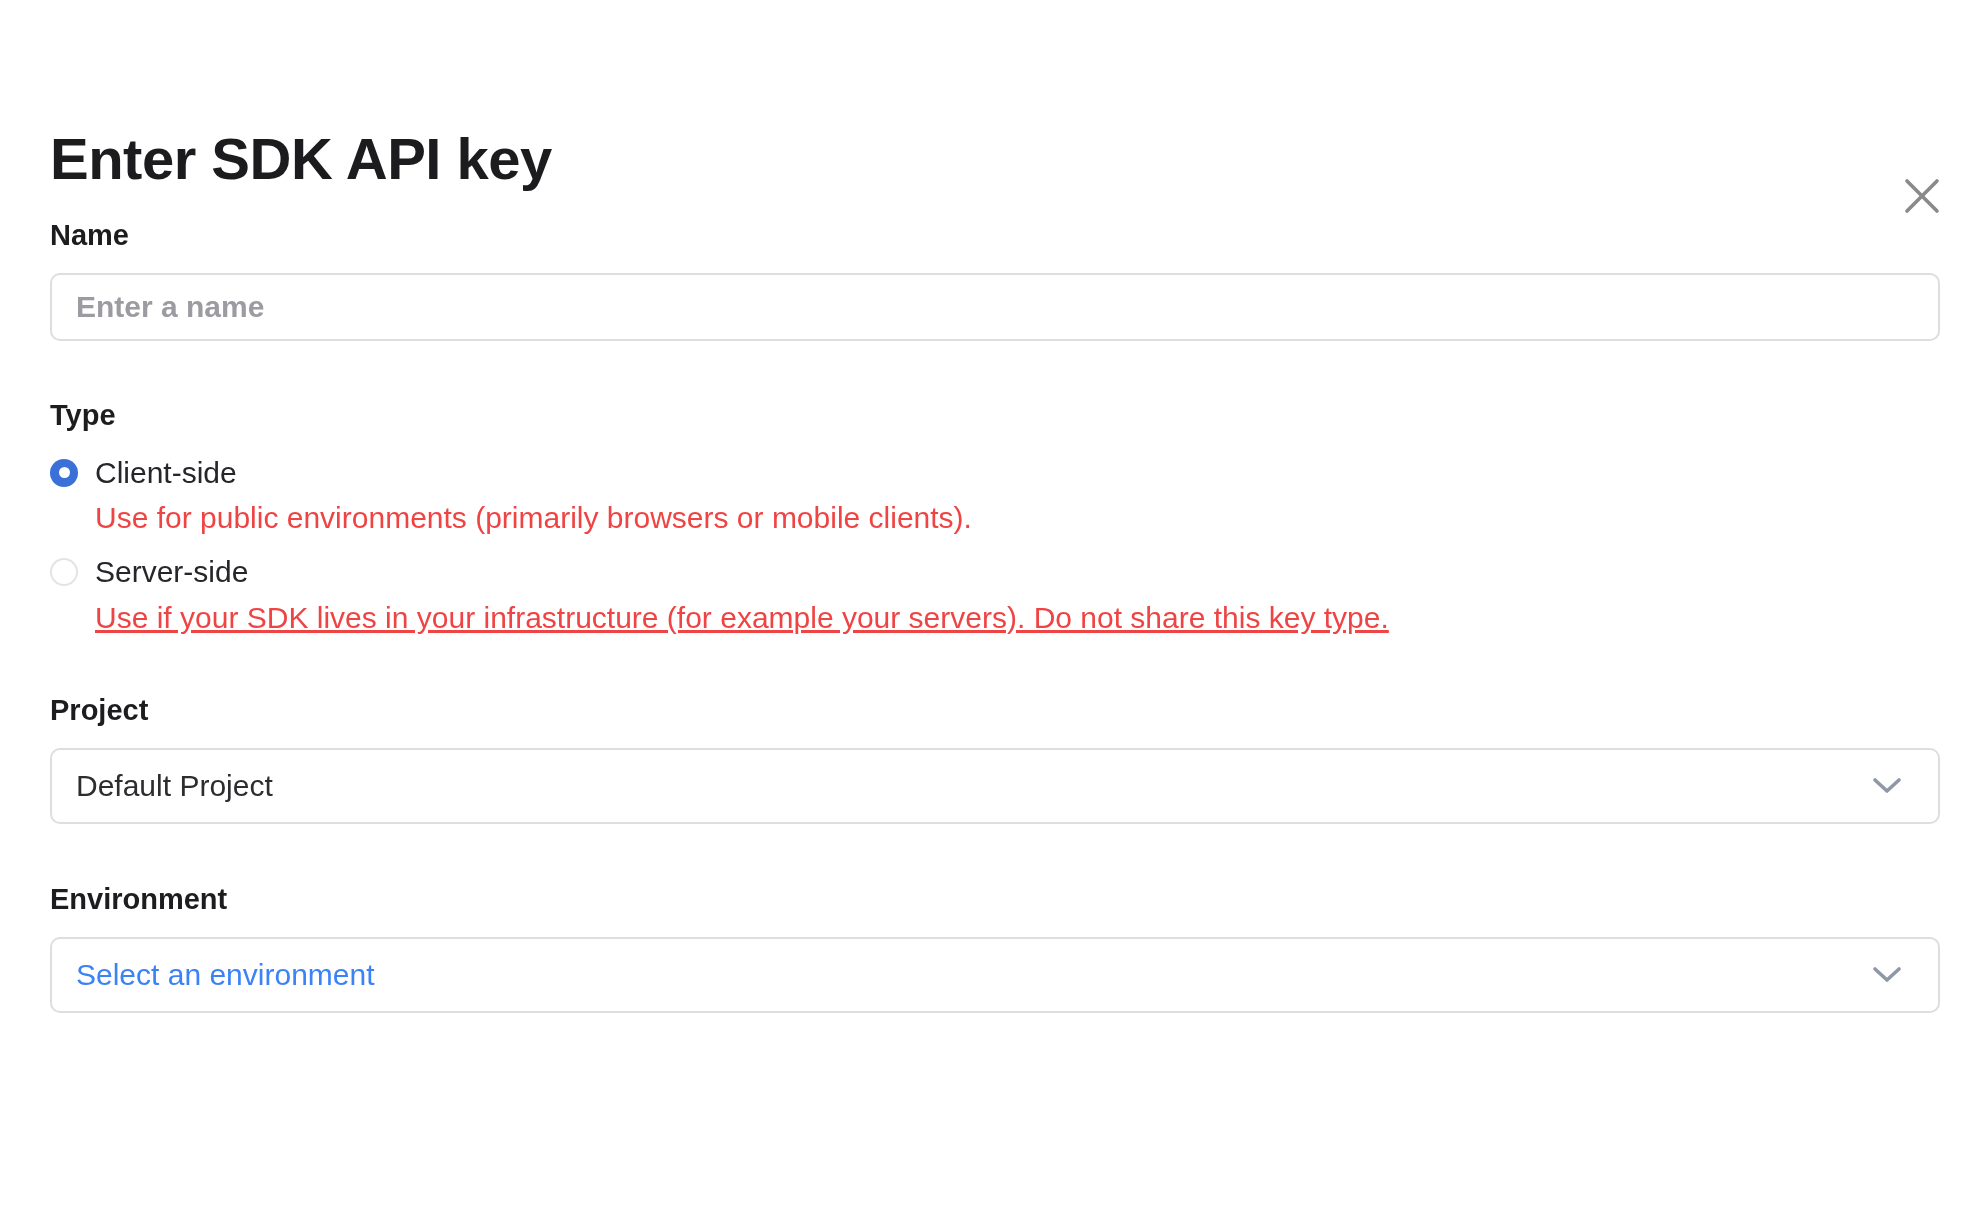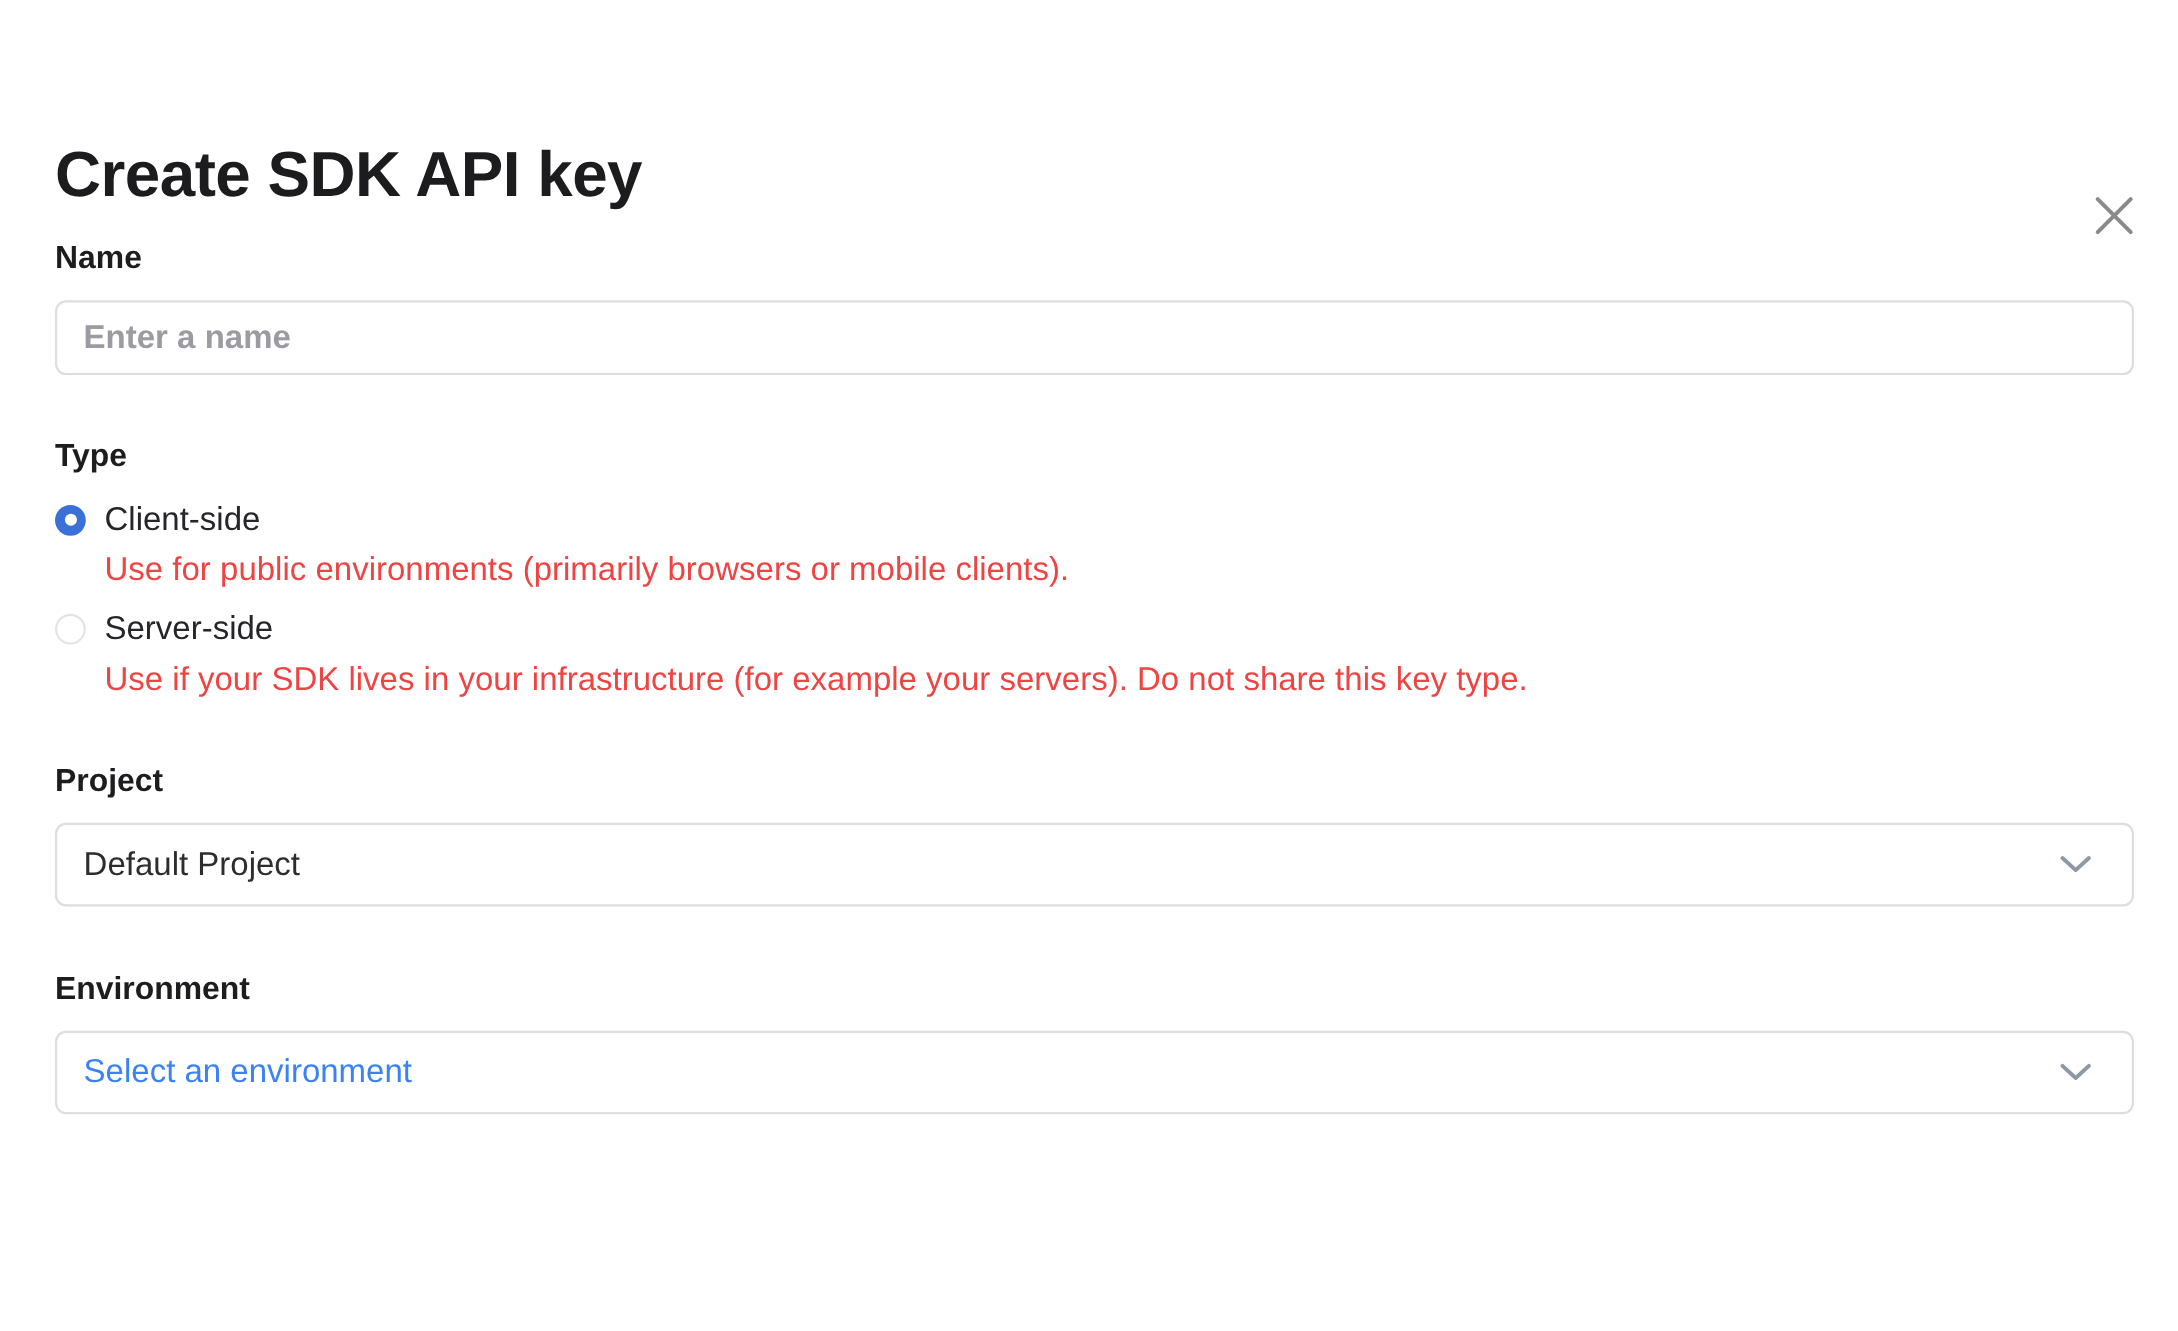--- a/index.html
+++ b/index.html
@@ -83,21 +83,21 @@
   }
   .radio-label { font-size: 30px; color: #26262a; line-height: 38px; }
 
   .radio-desc {
     margin-top: 6px;
     padding-left: 45px;
     font-size: 30px;
     color: #ef4444;
     line-height: 39px;
   }
-  .radio-desc.second { margin-top: 7px; }
+  .radio-desc.second { margin-top: 7px; text-decoration: underline; }
 
   .select-box {
     margin-top: 19px;
     width: 1890px; height: 76px;
     border: 2px solid #dedede;
     border-radius: 10px;
     padding: 0 24px;
     display: flex; align-items: center; justify-content: space-between;
     background: #fff;
     cursor: pointer;
@@ -113,21 +113,21 @@
 
   <button class="close-btn">
     <span style="display:flex;">
       <svg width="38" height="38" viewBox="0 0 38 38">
         <line x1="4" y1="4" x2="34" y2="34" stroke="#8a8a8a" stroke-width="3.6" stroke-linecap="round"></line>
         <line x1="34" y1="4" x2="4" y2="34" stroke="#8a8a8a" stroke-width="3.6" stroke-linecap="round"></line>
       </svg>
     </span>
   </button>
 
-  <h1 class="dialog-title">Create SDK API key</h1>
+  <h1 class="dialog-title">Enter SDK API key</h1>
 
   <div class="field-label label-name">Name</div>
   <input class="text-input" type="text" placeholder="Enter a name" style="">
 
   <div class="field-label label-type">Type</div>
 
   <div class="radio-row client">
     <span class="radio-circle checked"></span>
     <span class="radio-label">Client-side</span>
   </div>

